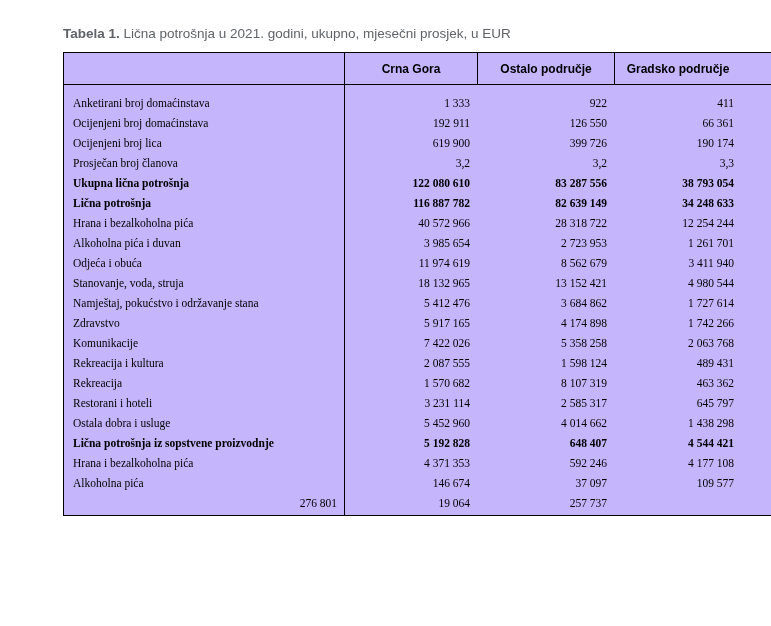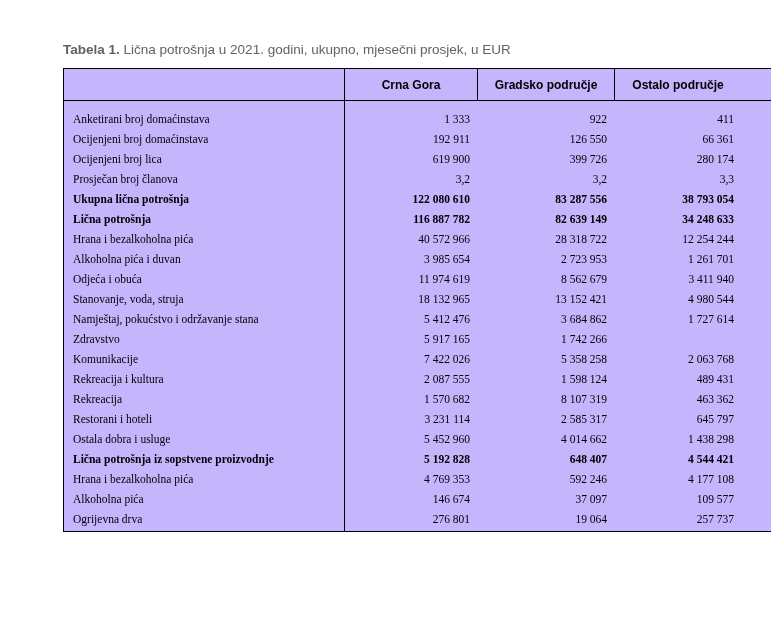--- a/index.html
+++ b/index.html
@@ -3,21 +3,21 @@
 <meta charset="utf-8">
 <style>
   html, body { margin: 0; padding: 0; background: #ffffff; }
   body {
     width: 771px; height: 626px;
     font-family: "Liberation Sans", sans-serif;
     color: #000000;
     position: relative;
     overflow: hidden;
   }
-  .page { position: absolute; left: 48px; top: 42px; width: 679px; padding-left: 15px; }
+  .page { position: absolute; left: 48px; top: 26px; width: 679px; padding-left: 15px; }
 
   .title {
     font-size: 13.5px;
     line-height: 16px;
     color: #5f6368;
     margin-bottom: 10px;
     white-space: nowrap;
   }
   .title .t-label { font-weight: bold; }
 
@@ -73,41 +73,41 @@
 <div class="page">
 
   <div class="title">
     <span class="t-label">Tabela 1.</span><span> Lična potrošnja u 2021. godini, ukupno, mjesečni prosjek, u EUR</span>
   </div>
 
   <div class="tbl">
     <div class="hrow">
       <div class="hcell"></div>
       <div class="hcell">Crna Gora</div>
+      <div class="hcell">Ostalo područje</div>
       <div class="hcell">Gradsko područje</div>
-      <div class="hcell">Ostalo područje</div>
     </div>
     <div class="tbody">
         <div class="trow">
           <div class="tlabel">Anketirani broj domaćinstava</div>
           <div class="tval">1 333</div>
           <div class="tval">922</div>
           <div class="tval">411</div>
         </div>
         <div class="trow">
           <div class="tlabel">Ocijenjeni broj domaćinstava</div>
           <div class="tval">192 911</div>
           <div class="tval">126 550</div>
           <div class="tval">66 361</div>
         </div>
         <div class="trow">
           <div class="tlabel">Ocijenjeni broj lica</div>
           <div class="tval">619 900</div>
           <div class="tval">399 726</div>
-          <div class="tval">280 174</div>
+          <div class="tval">190 174</div>
         </div>
         <div class="trow">
           <div class="tlabel">Prosječan broj članova</div>
           <div class="tval">3,2</div>
           <div class="tval">3,2</div>
           <div class="tval">3,3</div>
         </div>
         <div class="trow bold gap">
           <div class="tlabel">Ukupna lična potrošnja</div>
           <div class="tval">122 080 610</div>
@@ -146,20 +146,21 @@
         </div>
         <div class="trow">
           <div class="tlabel">Namještaj, pokućstvo i održavanje stana</div>
           <div class="tval">5 412 476</div>
           <div class="tval">3 684 862</div>
           <div class="tval">1 727 614</div>
         </div>
         <div class="trow">
           <div class="tlabel">Zdravstvo</div>
           <div class="tval">5 917 165</div>
+          <div class="tval">4 174 898</div>
           <div class="tval">1 742 266</div>
         </div>
         <div class="trow">
           <div class="tlabel">Komunikacije</div>
           <div class="tval">7 422 026</div>
           <div class="tval">5 358 258</div>
           <div class="tval">2 063 768</div>
         </div>
         <div class="trow">
           <div class="tlabel">Rekreacija i kultura</div>
@@ -186,32 +187,31 @@
           <div class="tval">1 438 298</div>
         </div>
         <div class="trow bold gap">
           <div class="tlabel">Lična potrošnja iz sopstvene proizvodnje</div>
           <div class="tval">5 192 828</div>
           <div class="tval">648 407</div>
           <div class="tval">4 544 421</div>
         </div>
         <div class="trow gap">
           <div class="tlabel">Hrana i bezalkoholna pića</div>
-          <div class="tval">4 769 353</div>
+          <div class="tval">4 371 353</div>
           <div class="tval">592 246</div>
           <div class="tval">4 177 108</div>
         </div>
         <div class="trow">
           <div class="tlabel">Alkoholna pića</div>
           <div class="tval">146 674</div>
           <div class="tval">37 097</div>
           <div class="tval">109 577</div>
         </div>
         <div class="trow">
-          <div class="tlabel">Ogrijevna drva</div>
           <div class="tval">276 801</div>
           <div class="tval">19 064</div>
           <div class="tval">257 737</div>
         </div>
       </div>
   </div>
 
 </div>
 
 </body></html>

